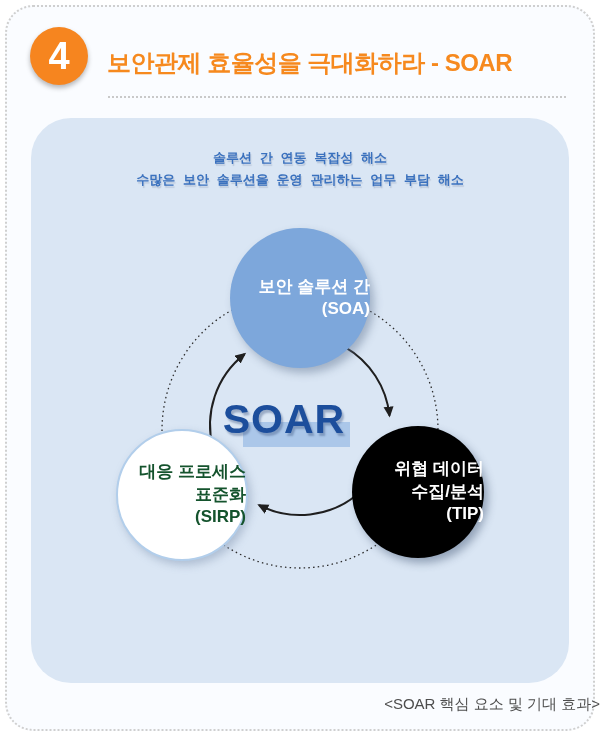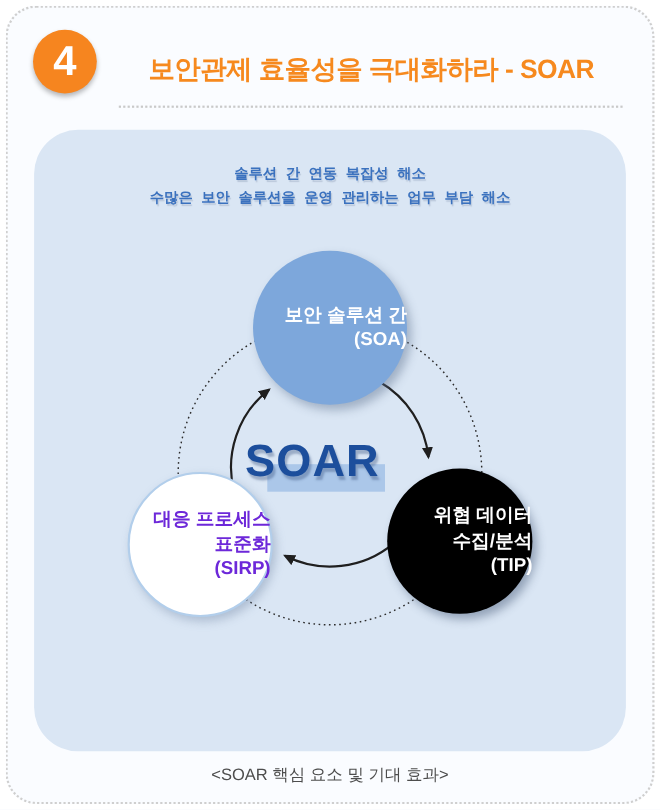--- a/index.html
+++ b/index.html
@@ -21,21 +21,21 @@
   .badge {
     position: absolute; left: 30px; top: 27px; width: 58px; height: 58px;
     border-radius: 50%; background: #F6851F; color: #ffffff;
     font-size: 38px; font-weight: bold;
     display: flex; align-items: center; justify-content: center;
     box-shadow: 0 3px 5px rgba(0,0,0,0.28);
   }
   .title {
     position: absolute; left: 107px; top: 47px;
     font-size: 24px; font-weight: bold; color: #F6891E;
-    letter-spacing: -0.5px; white-space: nowrap; margin-left: 28px;
+    letter-spacing: -0.5px; white-space: nowrap;
   }
   .divider {
     position: absolute; left: 108px; top: 96px; width: 458px; height: 0;
     border-top: 2px dotted #c9c9c9;
   }
   
   .panel {
     position: absolute; left: 31px; top: 118px; width: 538px; height: 565px;
     background: #DAE6F4; border-radius: 40px;
   }
@@ -55,21 +55,21 @@
     display: flex; flex-direction: column; align-items: flex-end; justify-content: center;
     text-align: center; font-weight: bold; font-size: 17px; line-height: 22.5px;
   }
   .circle-soa {
     left: 199px; top: 110px; width: 140px; height: 140px;
     background: #7DA7DB; color: #ffffff;
     box-shadow: 4px 5px 9px rgba(90,110,140,0.45);
   }
   .circle-sirp {
     left: 85px; top: 311px; width: 132px; height: 132px;
-    background: #ffffff; color: #6d28d9;
+    background: #ffffff; color: #14532d;
     border: 2.5px solid #B2CEEB;
     box-shadow: 3px 4px 9px rgba(110,130,160,0.40);
   }
   .circle-tip {
     left: 321px; top: 308px; width: 132px; height: 132px;
     background: #000000; color: #ffffff;
     box-shadow: 4px 5px 9px rgba(60,80,110,0.45);
   }
   
   .soar-band {
@@ -78,21 +78,21 @@
   }
   .soar-label {
     position: absolute; left: 173px; top: 278px; width: 160px;
     text-align: center; font-size: 41px; font-weight: bold; color: #1C4E9C;
     letter-spacing: 1px;
     text-shadow: 2px 3px 2px rgba(60,85,130,0.40);
   }
   
   .caption {
     position: absolute; left: 0; top: 695px; width: 600px;
-    text-align: center; font-size: 15px; color: #4d4d4d;
+    text-align: right; font-size: 15px; color: #4d4d4d;
   }
 </style>
 </head>
 <body>
 
 <div id="page">
 
   <div class="page-border"></div>
 
   <div class="badge">

